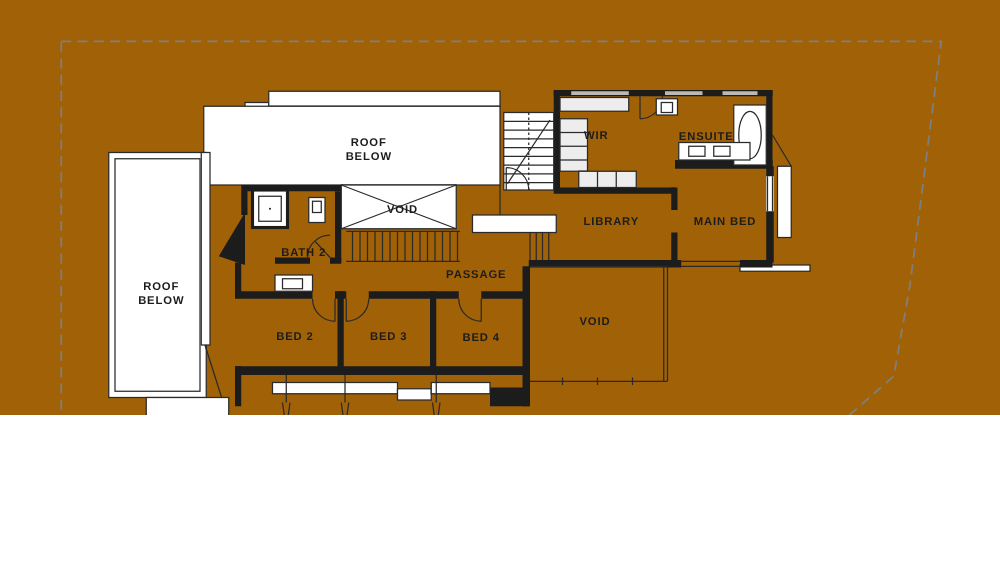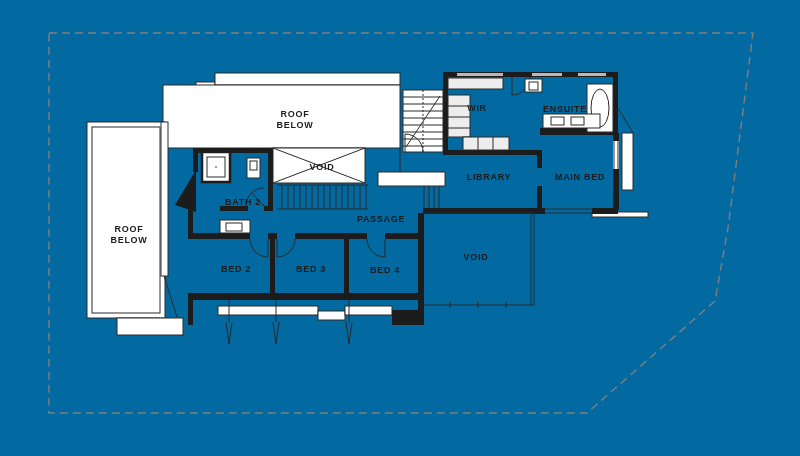--- a/index.html
+++ b/index.html
@@ -1,16 +1,16 @@
 <!DOCTYPE html>
 <html><head>
 <meta charset="utf-8">
 <style>
   html,body{margin:0;padding:0;background:#ffffff;}
-  .canvas{position:relative;width:800px;height:456px;background:#0369a1;overflow:hidden;
+  .canvas{position:relative;width:800px;height:332px;background:#a16207;overflow:hidden;
           font-family:"Liberation Sans", sans-serif;}
   svg{display:block;}
   .room-label{font-family:"Liberation Sans", sans-serif;font-weight:bold;font-size:9px;
               letter-spacing:0.7px;fill:#1c1c1c;text-anchor:middle;}
   .wall{fill:#1c1c1c;stroke:none;}
   .thin{fill:none;stroke:#2a2a2a;stroke-width:1;}
   .thinw{fill:#ffffff;stroke:#2a2a2a;stroke-width:1;}
   .fixture{fill:#ffffff;stroke:#2a2a2a;stroke-width:1;}
   .door{fill:none;stroke:#2a2a2a;stroke-width:1;}
   .boundary{fill:none;stroke:#7f7f7f;stroke-width:1.4;stroke-dasharray:8 5;}

